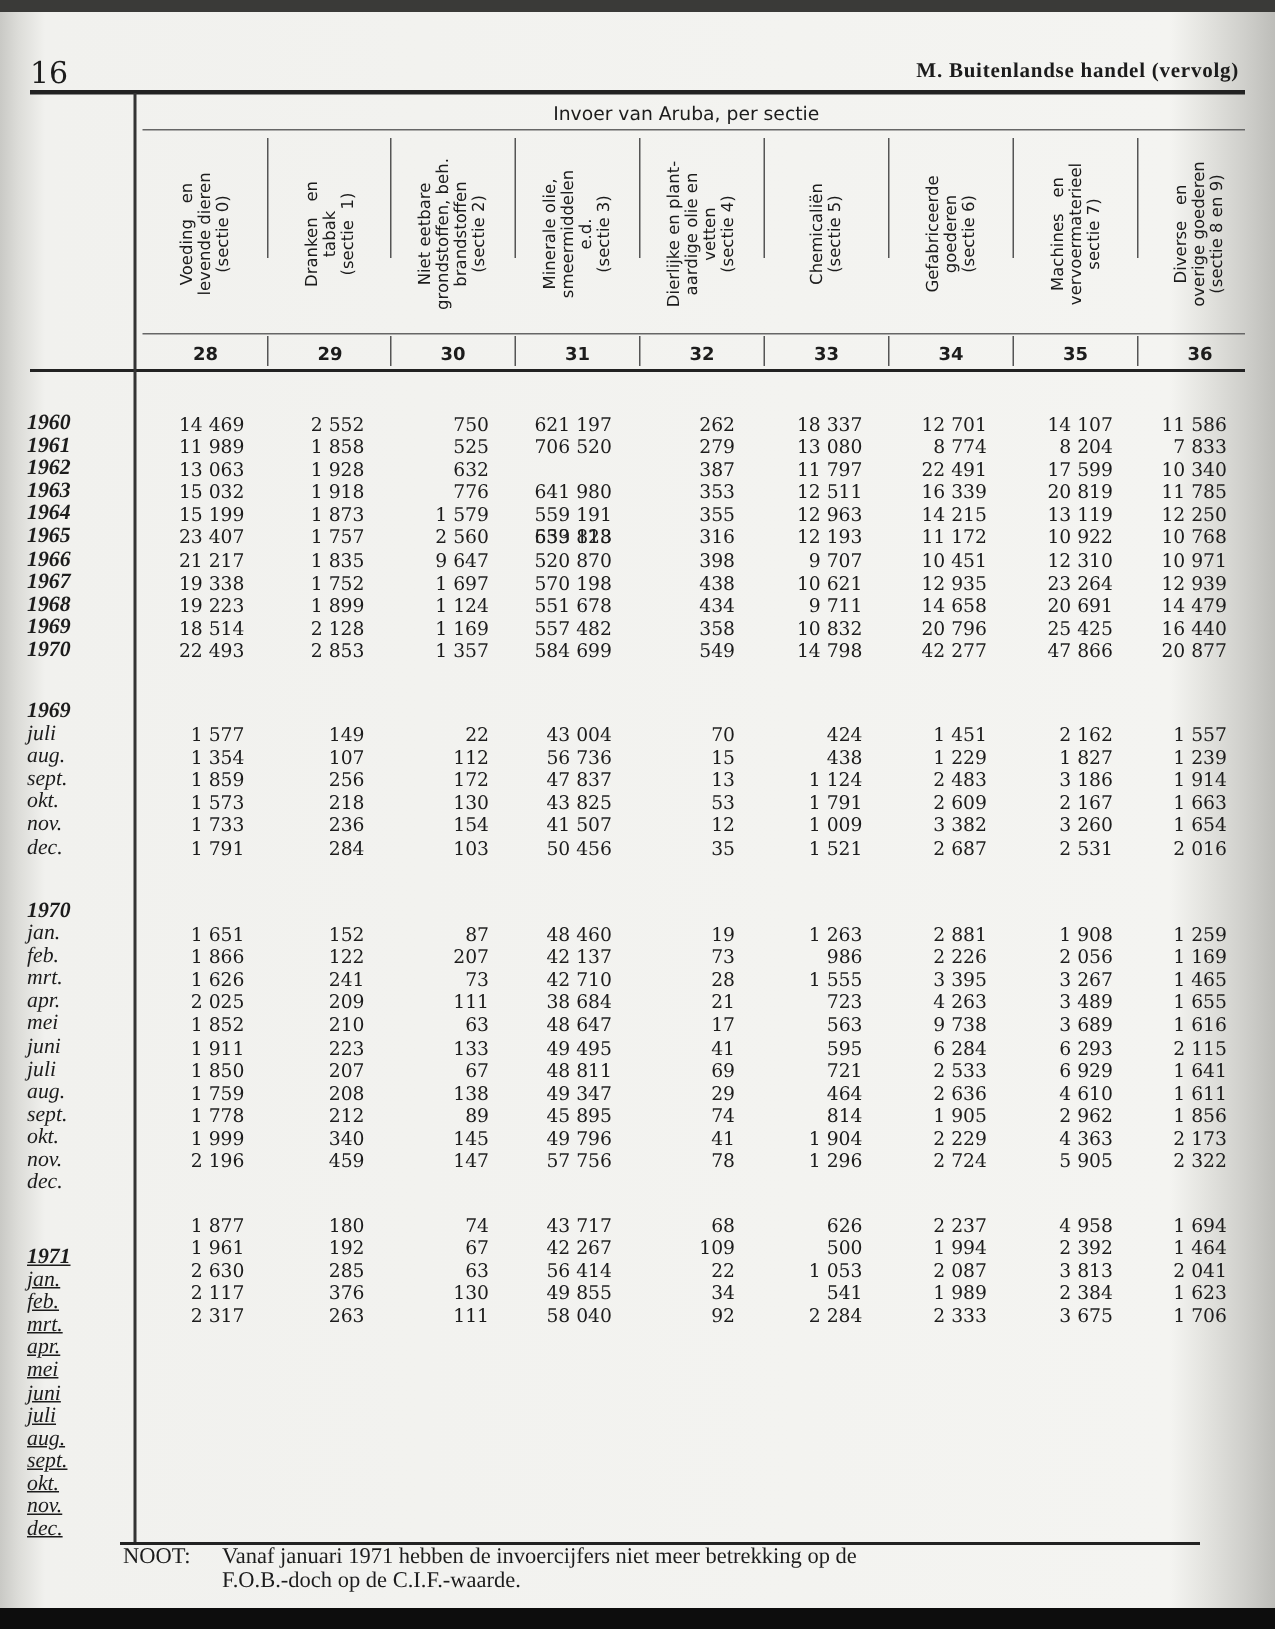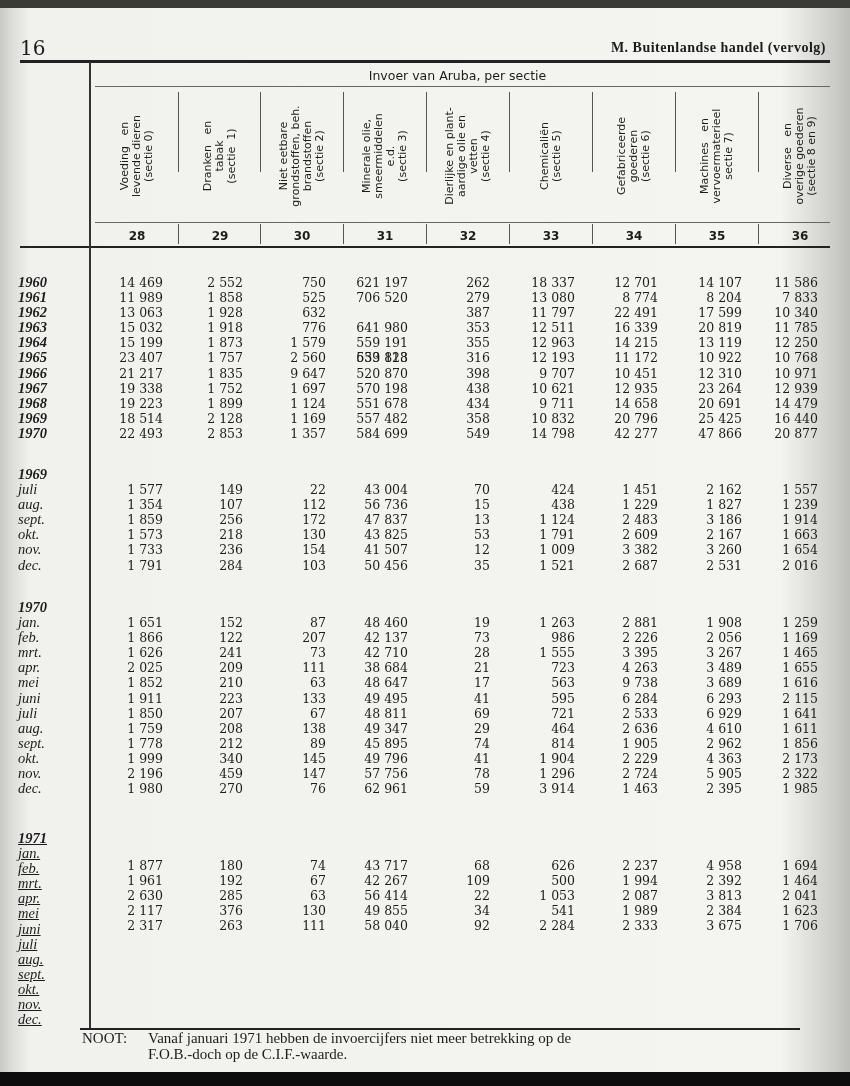--- a/index.html
+++ b/index.html
@@ -490,48 +490,37 @@
           <div class="cell" style="right: 687px;">2 196</div>
           <div class="cell" style="right: 607px;">459</div>
           <div class="cell" style="right: 524px;">147</div>
           <div class="cell" style="right: 442px;">57 756</div>
           <div class="cell" style="right: 360px;">78</div>
           <div class="cell" style="right: 275px;">1 296</div>
           <div class="cell" style="right: 192px;">2 724</div>
           <div class="cell" style="right: 108px;">5 905</div>
           <div class="cell" style="right: 32px;">2 322</div>
         </div>
-        <div class="drow">
-          <div class="cell" style="right: 687px;">1 980</div>
-          <div class="cell" style="right: 607px;">270</div>
-          <div class="cell" style="right: 524px;">76</div>
-          <div class="cell" style="right: 442px;">62 961</div>
-          <div class="cell" style="right: 360px;">59</div>
-          <div class="cell" style="right: 275px;">3 914</div>
-          <div class="cell" style="right: 192px;">1 463</div>
-          <div class="cell" style="right: 108px;">2 395</div>
-          <div class="cell" style="right: 32px;">1 985</div>
-        </div>
       </div>
       <div class="rowlabels" style="top: 831px; text-decoration: underline;">
         <div class="rowlabel">1971</div>
         <div class="rowlabel month">jan.</div>
         <div class="rowlabel month">feb.</div>
         <div class="rowlabel month">mrt.</div>
         <div class="rowlabel month">apr.</div>
         <div class="rowlabel month">mei</div>
         <div class="rowlabel month">juni</div>
         <div class="rowlabel month">juli</div>
         <div class="rowlabel month">aug.</div>
         <div class="rowlabel month">sept.</div>
         <div class="rowlabel month">okt.</div>
         <div class="rowlabel month">nov.</div>
         <div class="rowlabel month">dec.</div>
       </div>
-      <div class="block" style="left: 0px; width: 850px; top: 858px;">
+      <div class="block" style="left: 0px; width: 850px; top: 809px;">
         <div class="drow">
           <div class="cell" style="right: 687px;">1 877</div>
           <div class="cell" style="right: 607px;">180</div>
           <div class="cell" style="right: 524px;">74</div>
           <div class="cell" style="right: 442px;">43 717</div>
           <div class="cell" style="right: 360px;">68</div>
           <div class="cell" style="right: 275px;">626</div>
           <div class="cell" style="right: 192px;">2 237</div>
           <div class="cell" style="right: 108px;">4 958</div>
           <div class="cell" style="right: 32px;">1 694</div>

